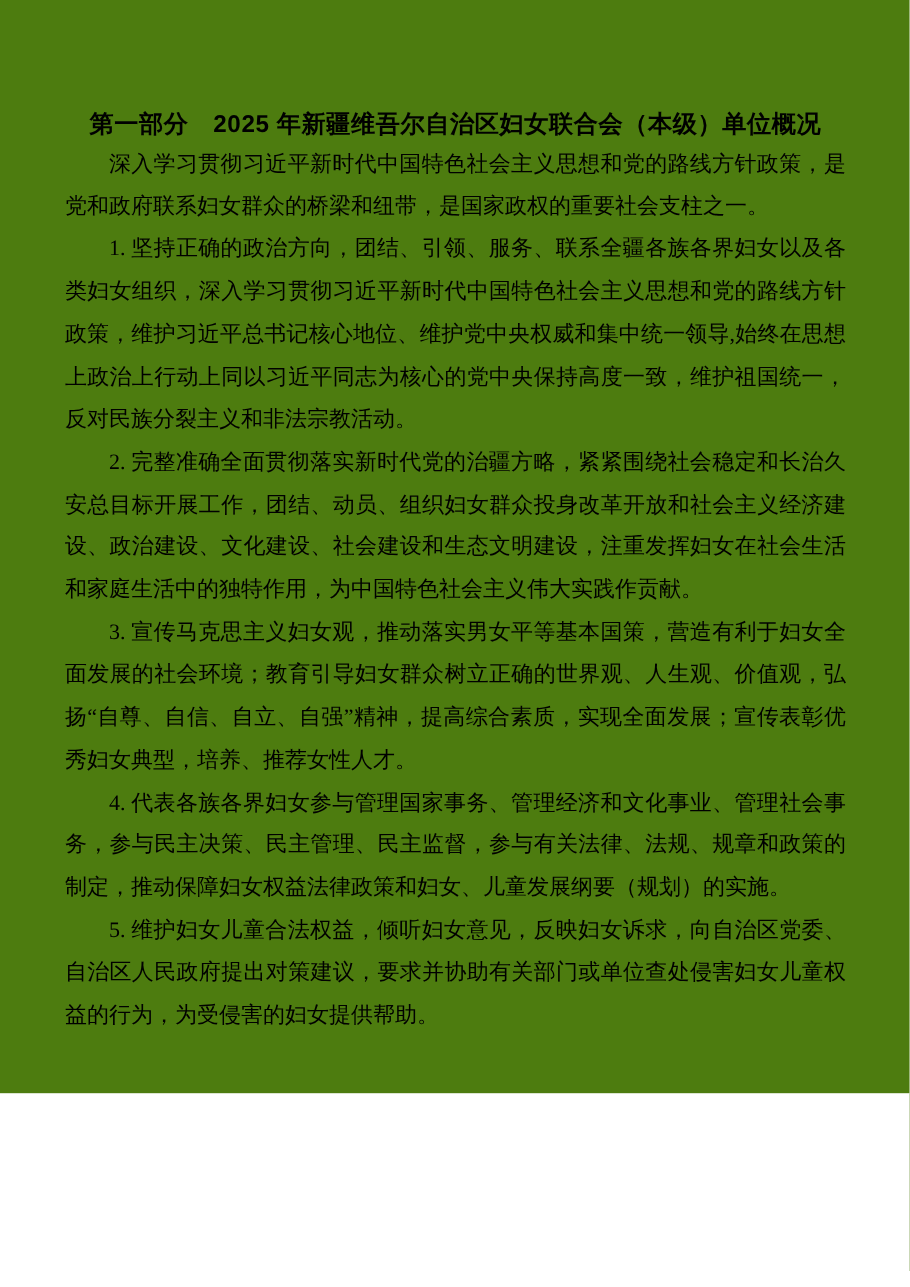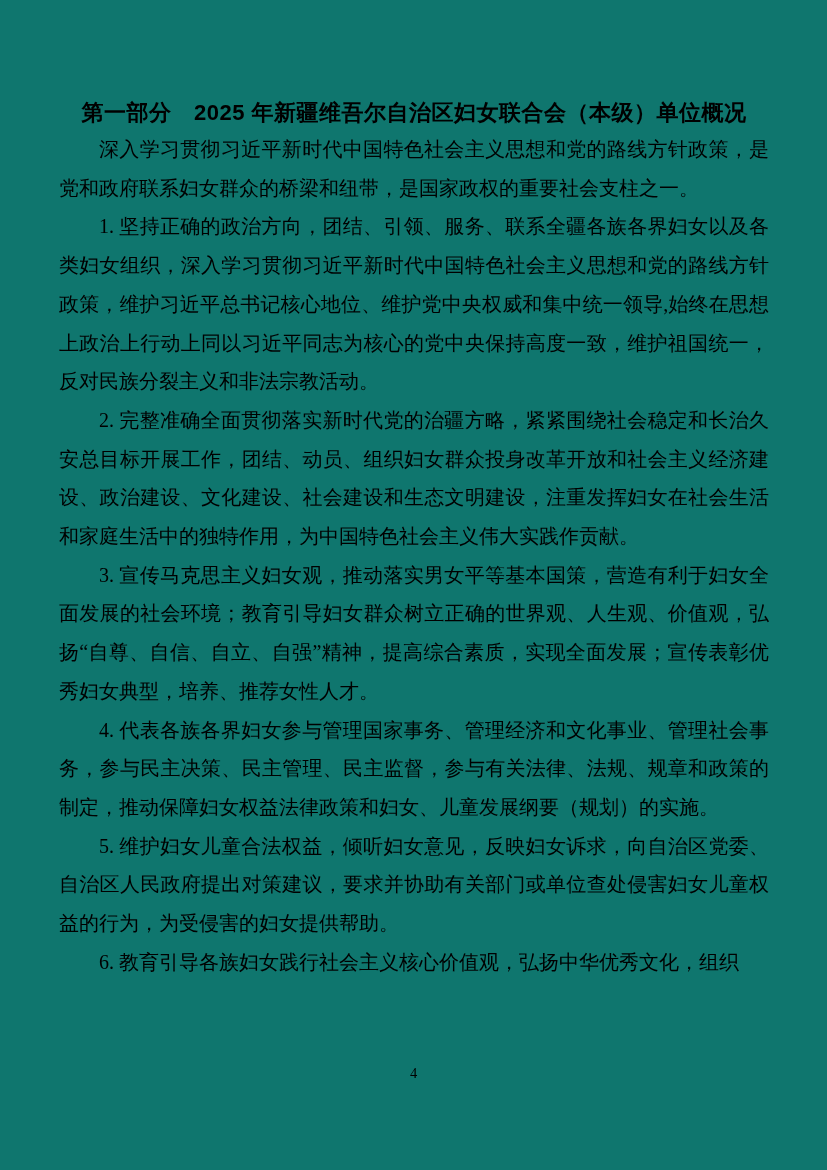--- a/index.html
+++ b/index.html
@@ -1,21 +1,21 @@
 <!DOCTYPE html>
 <html><head>
 <meta charset="utf-8">
 <style>
   * { margin: 0; padding: 0; box-sizing: border-box; }
   html, body { background: #ffffff; }
   .page {
     position: relative;
     width: 827px;
-    height: 1170px;
-    background: #0f766e;
+    height: 994px;
+    background: #4d7c0f;
     color: #000000;
     overflow: hidden;
     font-family: "Liberation Serif", serif;
   }
   .content {
     position: absolute;
     left: 59px;
     top: 0;
     width: 710px;
     padding-top: 98px;
@@ -62,16 +62,15 @@
 
 <div class="page">
   <div class="content">
     <h1 class="doc-title">第一部分　2025 年新疆维吾尔自治区妇女联合会（本级）单位概况</h1>
     <p class="para first">深入学习贯彻习近平新时代中国特色社会主义思想和党的路线方针政策，是党和政府联系妇女群众的桥梁和纽带，是国家政权的重要社会支柱之一。</p>
     <p class="para">1. 坚持正确的政治方向，团结、引领、服务、联系全疆各族各界妇女以及各类妇女组织，深入学习贯彻习近平新时代中国特色社会主义思想和党的路线方针政策，维护习近平总书记核心地位、维护党中央权威和集中统一领导,始终在思想上政治上行动上同以习近平同志为核心的党中央保持高度一致，维护祖国统一，反对民族分裂主义和非法宗教活动。</p>
     <p class="para">2. 完整准确全面贯彻落实新时代党的治疆方略，紧紧围绕社会稳定和长治久安总目标开展工作，团结、动员、组织妇女群众投身改革开放和社会主义经济建设、政治建设、文化建设、社会建设和生态文明建设，注重发挥妇女在社会生活和家庭生活中的独特作用，为中国特色社会主义伟大实践作贡献。</p>
     <p class="para">3. 宣传马克思主义妇女观，推动落实男女平等基本国策，营造有利于妇女全面发展的社会环境；教育引导妇女群众树立正确的世界观、人生观、价值观，弘扬“自尊、自信、自立、自强”精神，提高综合素质，实现全面发展；宣传表彰优秀妇女典型，培养、推荐女性人才。</p>
     <p class="para">4. 代表各族各界妇女参与管理国家事务、管理经济和文化事业、管理社会事务，参与民主决策、民主管理、民主监督，参与有关法律、法规、规章和政策的制定，推动保障妇女权益法律政策和妇女、儿童发展纲要（规划）的实施。</p>
     <p class="para">5. 维护妇女儿童合法权益，倾听妇女意见，反映妇女诉求，向自治区党委、自治区人民政府提出对策建议，要求并协助有关部门或单位查处侵害妇女儿童权益的行为，为受侵害的妇女提供帮助。</p>
-    <p class="para">6. 教育引导各族妇女践行社会主义核心价值观，弘扬中华优秀文化，组织</p>
   </div>
   <div class="page-number">4</div>
 </div>
 
 </body></html>

